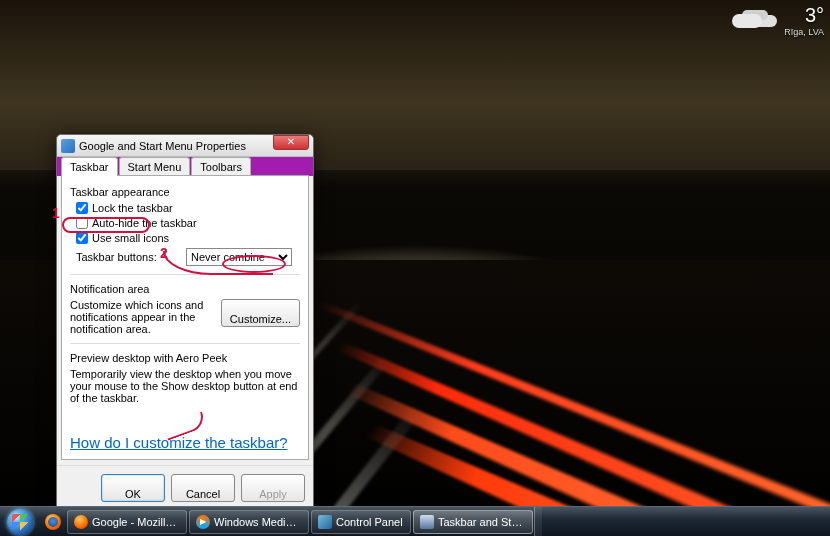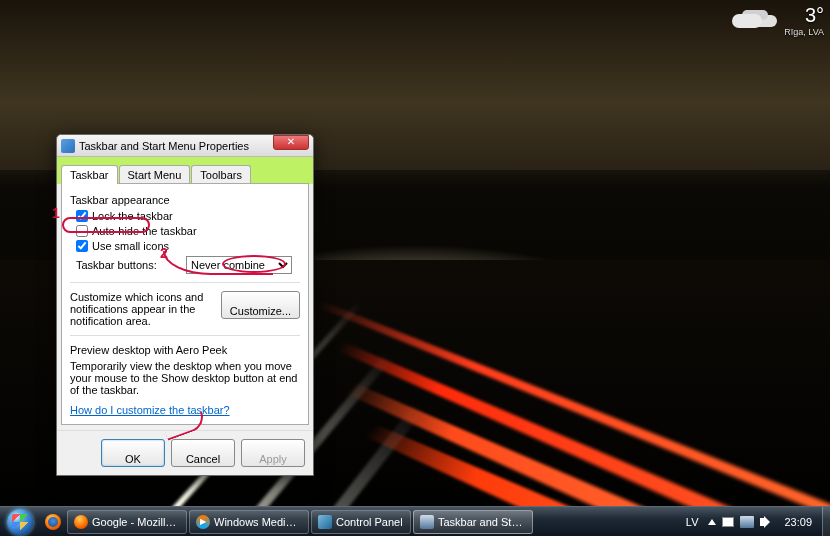--- a/index.html
+++ b/index.html
@@ -23,35 +23,35 @@
 .weather .temp{font-size:20px;font-weight:400}
 .weather .loc{font-size:9px;color:#ddd}
 .weather .cloud{position:absolute;left:2px;top:4px;width:48px;height:20px}
 .weather .cloud::before{content:"";position:absolute;width:30px;height:14px;background:#e8e8e8;border-radius:10px;top:6px;left:4px;box-shadow:8px -6px 0 -2px #d0d0d0,16px 0 0 -1px #e0e0e0}
 
 .dialog{position:absolute;left:56px;top:134px;width:258px;background:#f0f0f0;border:1px solid #6a6a6a;border-radius:5px 5px 0 0;box-shadow:0 4px 18px rgba(0,0,0,0.6);font-size:11px;color:#000}
 .titlebar{height:22px;background:linear-gradient(180deg,#f6f6f6,#dcdcdc);border-bottom:1px solid #bbb;border-radius:5px 5px 0 0;display:flex;align-items:center;padding:0 4px}
 .titlebar .icon{width:14px;height:14px;margin-right:4px;background:linear-gradient(135deg,#5aa0e0,#2a70c0);border-radius:2px}
 .titlebar .title{flex:1;font-size:11px}
 .titlebar .close{width:36px;height:15px;margin-top:-6px;background:linear-gradient(180deg,#e77,#c33);border:1px solid #933;border-radius:0 0 3px 3px;color:#fff;text-align:center;line-height:12px;font-size:10px;cursor:pointer}
-.tabs{display:flex;padding:8px 4px 0;background:#bef264}
+.tabs{display:flex;padding:0 4px 0;background:#a21caf}
 .tab{padding:3px 8px;font-size:11px;border:1px solid #aaa;border-bottom:none;background:#f0f0f0;margin-right:1px;border-radius:3px 3px 0 0;cursor:pointer}
 .tab.active{background:#fff;position:relative;z-index:2}
 .tabbody{background:#fff;border:1px solid #aaa;margin:0 4px 4px;padding:8px;position:relative;top:-1px}
 .group-title{font-size:11px;margin:2px 0 4px}
 .chk{display:flex;align-items:center;margin:3px 0 3px 6px;font-size:11px}
 .chk input{width:12px;height:12px;margin-right:4px}
 .row{display:flex;align-items:center;margin:4px 0 4px 6px;font-size:11px}
 .row label{width:110px}
 .row select{width:106px;font-size:11px;height:18px;border:1px solid #888;background:#fff}
 hr.sep{border:none;border-top:1px solid #ddd;margin:8px 0}
 .notif{display:flex;gap:6px;align-items:flex-start}
 .notif .txt{flex:1;font-size:11px}
 .btn{font-size:11px;padding:13px 8px;height:20px;border:1px solid #888;background:linear-gradient(180deg,#fff,#e6e6e6);border-radius:3px;cursor:pointer}
-.help{color:#0066cc;font-size:11px;margin-top:4px;display:inline-block;cursor:pointer;text-decoration:underline}
+.help{color:#0066cc;font-size:15px;margin-top:26px;display:inline-block;cursor:pointer;text-decoration:underline}
 .dlgbtns{display:flex;justify-content:flex-end;gap:6px;padding:8px;background:#f0f0f0;border-top:1px solid #ddd}
 .dlgbtns .btn{min-width:64px}
 .dlgbtns .btn.default{border-color:#3c7fb1;box-shadow:0 0 2px #6fb7e8 inset}
 .dlgbtns .btn:disabled{color:#999}
 
 .ann{position:absolute;pointer-events:none}
 .ann.circle{border:2px solid #d01040;border-radius:50%}
 .ann.c1{left:62px;top:217px;width:88px;height:16px;border-radius:10px}
 .ann.c2{left:222px;top:255px;width:64px;height:18px}
 .ann.num{color:#d01040;font-size:14px;font-weight:bold}
@@ -111,21 +111,21 @@
 
 <div class="weather">
   <div class="cloud"></div>
   <div class="temp">3°</div>
   <div class="loc">Rīga, LVA</div>
 </div>
 
 <div class="dialog">
   <div class="titlebar">
     <div class="icon"></div>
-    <div class="title">Taskbar and Start Menu Properties</div>
+    <div class="title">Google and Start Menu Properties</div>
     <div class="close">✕</div>
   </div>
   <div class="tabs">
     <div class="tab active">Taskbar</div>
     <div class="tab">Start Menu</div>
     <div class="tab">Toolbars</div>
   </div>
   <div class="tabbody">
     <div class="group-title">Taskbar appearance</div>
     <label class="chk">
@@ -138,20 +138,21 @@
       </label>
     <label class="chk">
         <input type="checkbox" checked="" style="">
         <span>Use small icons</span>
       </label>
     <div class="row">
       <label>Taskbar buttons:</label>
       <select><option>Never combine</option></select>
     </div>
     <hr class="sep">
+    <div class="group-title">Notification area</div>
     <div class="notif">
       <div class="txt">Customize which icons and notifications appear in the notification area.</div>
       <button class="btn">Customize...</button>
     </div>
     <hr class="sep">
     <div class="group-title">Preview desktop with Aero Peek</div>
     <div style="font-size:11px;margin:2px 0 4px">Temporarily view the desktop when you move your mouse to the Show desktop button at end of the taskbar.</div>
     <a class="help">How do I customize the taskbar?</a>
   </div>
   <div class="dlgbtns">
@@ -184,22 +185,14 @@
       <span>Windows Media Player</span>
     </div>
   <div class="tbtn">
       <div class="ic cp"></div>
       <span>Control Panel</span>
     </div>
   <div class="tbtn active">
       <div class="ic props"></div>
       <span>Taskbar and Start Me...</span>
     </div>
-  <div class="tray">
-    <span class="lang">LV</span>
-    <div class="tri"></div>
-    <div class="flag"></div>
-    <div class="net"></div>
-    <div class="vol"></div>
-    <span class="clock">23:09</span>
-  </div>
   <div class="showdt"></div>
 </div>
 
 </body></html>

